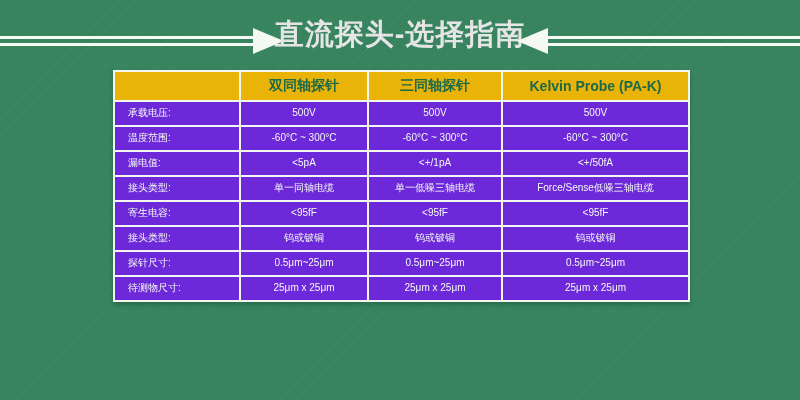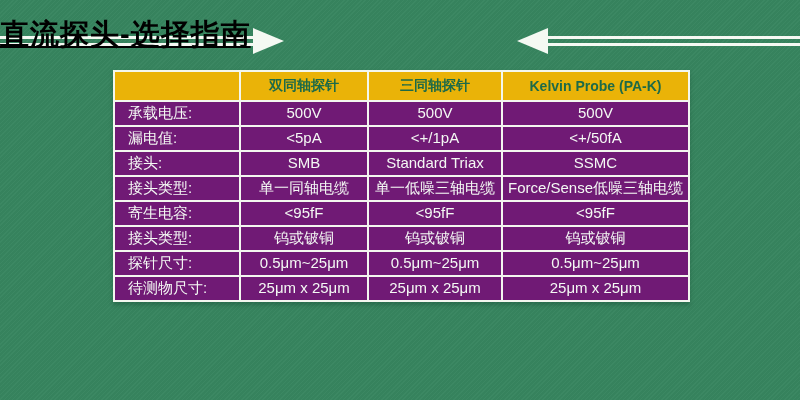--- a/index.html
+++ b/index.html
@@ -9,26 +9,26 @@
     background-image: repeating-linear-gradient(135deg, rgba(255,255,255,0.025) 0 1px, rgba(0,0,0,0.02) 1px 3px);
     font-family: "Liberation Sans", sans-serif;
     position: relative;
     overflow: hidden;
   }
 
   
   .page-title {
     position: absolute;
     top: 19px; left: 0; right: 0;
-    color: #000000;
+    text-align: center;
+    color: #e5e5e5;
     font-size: 29px;
     font-weight: bold;
     letter-spacing: 1px;
     line-height: 1.1;
-    text-decoration: underline;
   }
   .arrow-line {
     position: absolute;
     height: 3px;
     background: #f5f9f3;
   }
   .line-l1 { top: 36px; left: 0;   width: 253px; }
   .line-l2 { top: 43px; left: 0;   width: 253px; }
   .line-r1 { top: 36px; left: 548px; width: 252px; }
   .line-r2 { top: 43px; left: 548px; width: 252px; }
@@ -63,23 +63,23 @@
   }
   .spec th {
     background: #eab308;
     color: #1d6a48;
     font-size: 14px;
     font-weight: bold;
     height: 26px;
     text-align: center;
   }
   .spec td {
-    background: #701a75;
+    background: #6d28d9;
     color: #f4f9f4;
-    font-size: 15px;
+    font-size: 10px;
     height: 21px;
     line-height: 1.25;
     text-align: center;
   }
   .spec td.rowlabel {
     text-align: left;
     padding-left: 13px;
   }
   .spec tr.tall td { height: 38px; }
 </style>
@@ -108,30 +108,30 @@
     <th>三同轴探针</th>
     <th>Kelvin Probe (PA-K)</th>
   </tr>
   <tr>
     <td class="rowlabel">承载电压:</td>
     <td>500V</td>
     <td>500V</td>
     <td>500V</td>
   </tr>
   <tr>
+    <td class="rowlabel">温度范围:</td>
+    <td>-60°C ~ 300°C</td>
+    <td>-60°C ~ 300°C</td>
+    <td>-60°C ~ 300°C</td>
+  </tr>
+  <tr>
     <td class="rowlabel">漏电值:</td>
     <td>&lt;5pA</td>
     <td>&lt;+/1pA</td>
     <td>&lt;+/50fA</td>
-  </tr>
-  <tr>
-    <td class="rowlabel">接头:</td>
-    <td>SMB</td>
-    <td>Standard Triax</td>
-    <td>SSMC</td>
   </tr>
   <tr>
     <td class="rowlabel">接头类型:</td>
     <td>单一同轴电缆</td>
     <td>单一低噪三轴电缆</td>
     <td>Force/Sense低噪三轴电缆</td>
   </tr>
   <tr>
     <td class="rowlabel">寄生电容:</td>
     <td>&lt;95fF</td>

